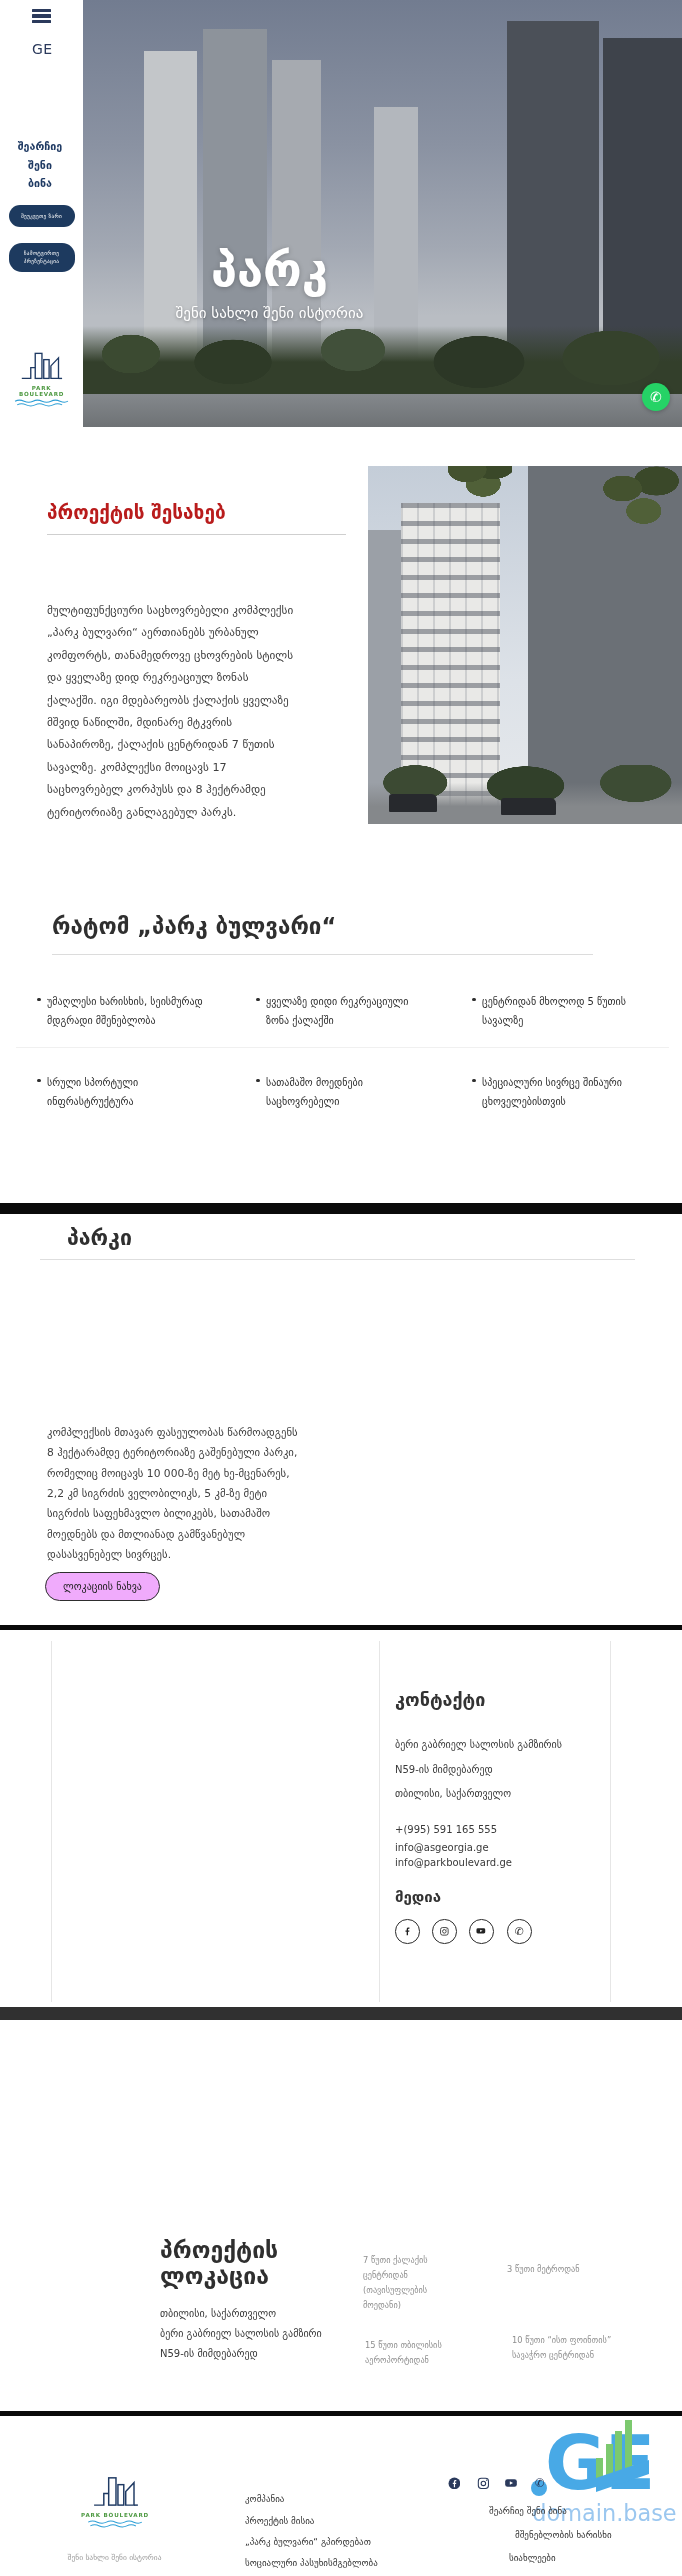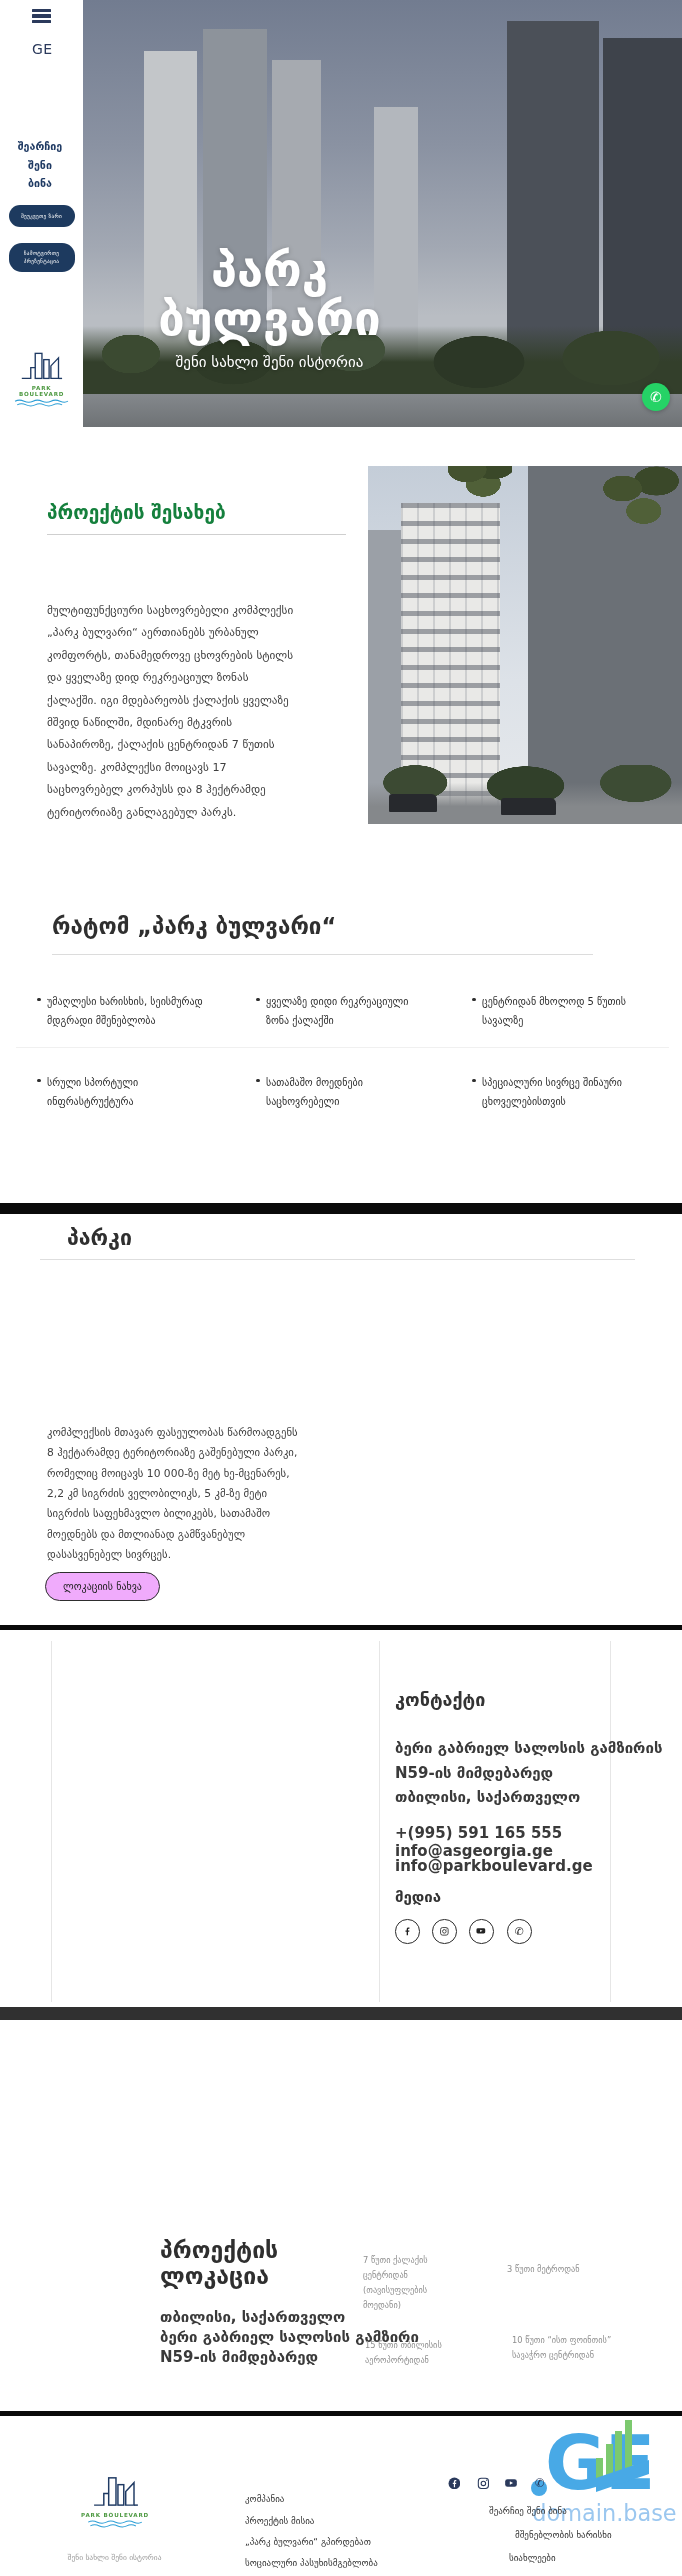--- a/index.html
+++ b/index.html
@@ -35,21 +35,21 @@
       radial-gradient(80px 45px at 88% 50%, #35422c 60%, transparent 61%),
       linear-gradient(180deg, transparent 0 10%, #333f2b 55%); }
   .heroground { position:absolute; left:0; top:394px; width:600px; height:33px; background:linear-gradient(180deg,#84888c,#6e7275); }
   .hero-title { left:107px; top:246px; width:325px; text-align:center; color:#fff; z-index:6; }
   .hero-title .t1, .hero-title .t2 { font-size:47px; font-weight:700; line-height:1.04; text-shadow:0 1.1px 5.3px rgba(0,0,0,.25); }
   .hero-sub { margin-top:9.6px; font-size:15px; font-weight:400; text-shadow:0 0.5px 3.2px rgba(0,0,0,.35); }
   .wa-float { left:642px; top:383px; width:28px; height:28px; border-radius:50%; background:#25D366; z-index:7;
     display:flex; align-items:center; justify-content:center; color:#fff; font-size:14px; cursor:pointer; box-shadow:0 1.1px 4.3px rgba(0,0,0,.25); }
 
   
-  .sec-title { color:#15803d; font-weight:700; }
+  .sec-title { color:#b91c1c; font-weight:700; }
   .divider { height:0.5px; background:#cfcfcf; }
   .para { color:#3f3f3f; font-size:11.2px; line-height:2.0; }
 
   
   .about-img { left:368px; top:466px; width:315px; height:358px; overflow:hidden;
     background:linear-gradient(180deg,#c4cdd8 0%,#dde2e8 60%,#e6e9ec 100%); }
   .leaves { position:absolute;
     background:radial-gradient(32px 21.3px at 30% 30%, #44522f 60%, transparent 61%),
                radial-gradient(37px 24px at 70% 20%, #3a4829 60%, transparent 61%),
                radial-gradient(29px 21.3px at 55% 60%, #506038 60%, transparent 61%); }
@@ -67,21 +67,21 @@
 
   .bar { left:0; width:683px; background:#0a0a0a; }
 
   
   .outline-btn { border:0.5px solid #2e2e2e; border-radius:15px; background:#f0abfc; color:#222;
     font-family:"DejaVu Sans",sans-serif; font-size:10px; cursor:pointer; }
 
   
   .contact-frame { left:51px; top:1641px; width:560px; height:361px; border-left:0.5px solid #e6e6e6; border-right:0.5px solid #e6e6e6; }
   .contact-split { left:379px; top:1641px; width:0.5px; height:361px; background:#e6e6e6; }
-  .c-text { color:#3a3a3a; font-size:15px;font-weight:bold; }
+  .c-text { color:#3a3a3a; font-size:10px; }
   .soc-circle { width:24.5px; height:24.5px; border:0.5px solid #2b2b2b; border-radius:50%; display:flex; align-items:center; justify-content:center; }
 
   
   .loc-h { color:#2f2f2f; font-size:23px; font-weight:700; line-height:1.14; }
   .hl { color:#8f8f8f; font-size:8.3px; line-height:1.8; }
 
   
   .flink { color:#2f2f2f; font-size:9px; cursor:pointer; white-space:nowrap; z-index:3; }
   .soc-small { width:14px; height:14px; display:flex; align-items:center; justify-content:center; z-index:3; }
   .wm { left:528px; top:2420px; width:155px; height:128px; z-index:1; }
@@ -103,21 +103,20 @@
     <div class="tower win-v" style="left:189px;top:60px;width:49px;height:309px;background:#a6aab0;"></div>
     <div class="tower win-v" style="left:291px;top:107px;width:44px;height:251px;background:#b3b7bd;"></div>
     <div class="tower win-v" style="left:424px;top:21.3px;width:92px;height:373px;background:#4b5058;"></div>
     <div class="tower win-v" style="left:520px;top:38px;width:80px;height:355px;background:#3e434b;"></div>
     <div class="treeband"></div>
     <div class="heroground"></div>
   </div>
 
   <div class="abs hero-title">
     <div class="t1">პარკ</div>
-    <div class="t2">ბულვარი</div>
     <div class="hero-sub">შენი სახლი შენი ისტორია</div>
   </div>
 
   <div class="abs wa-float">
     <span>✆</span>
   </div>
 
   <div class="abs sidebar">
     <div class="abs burger">
         <span></span>

